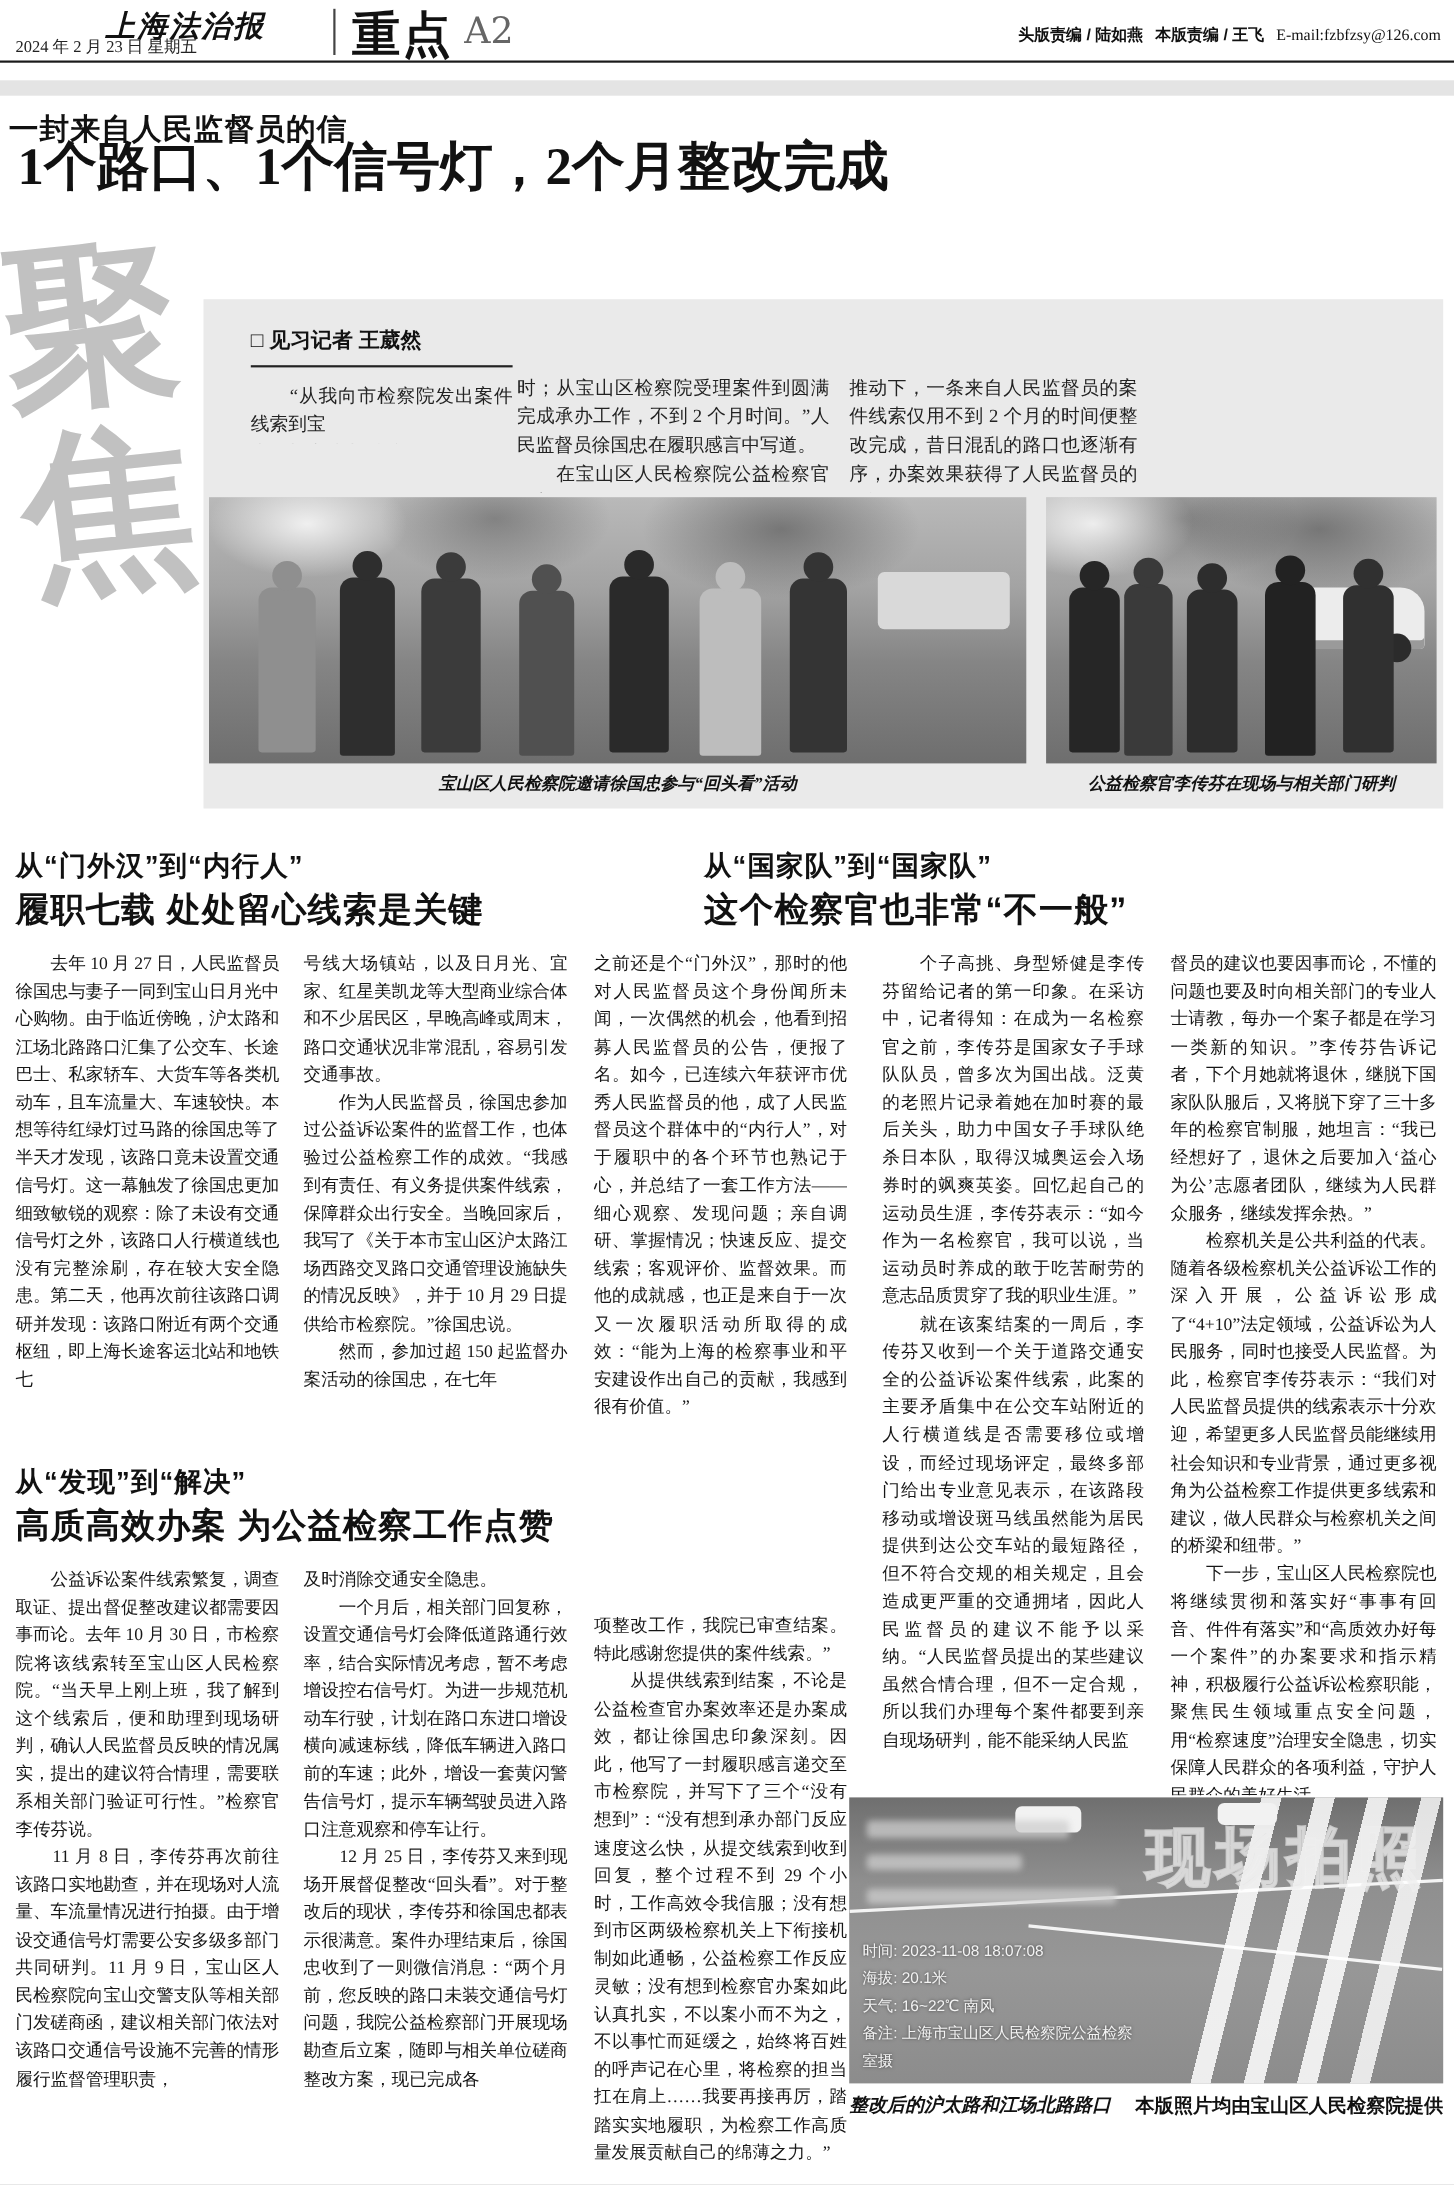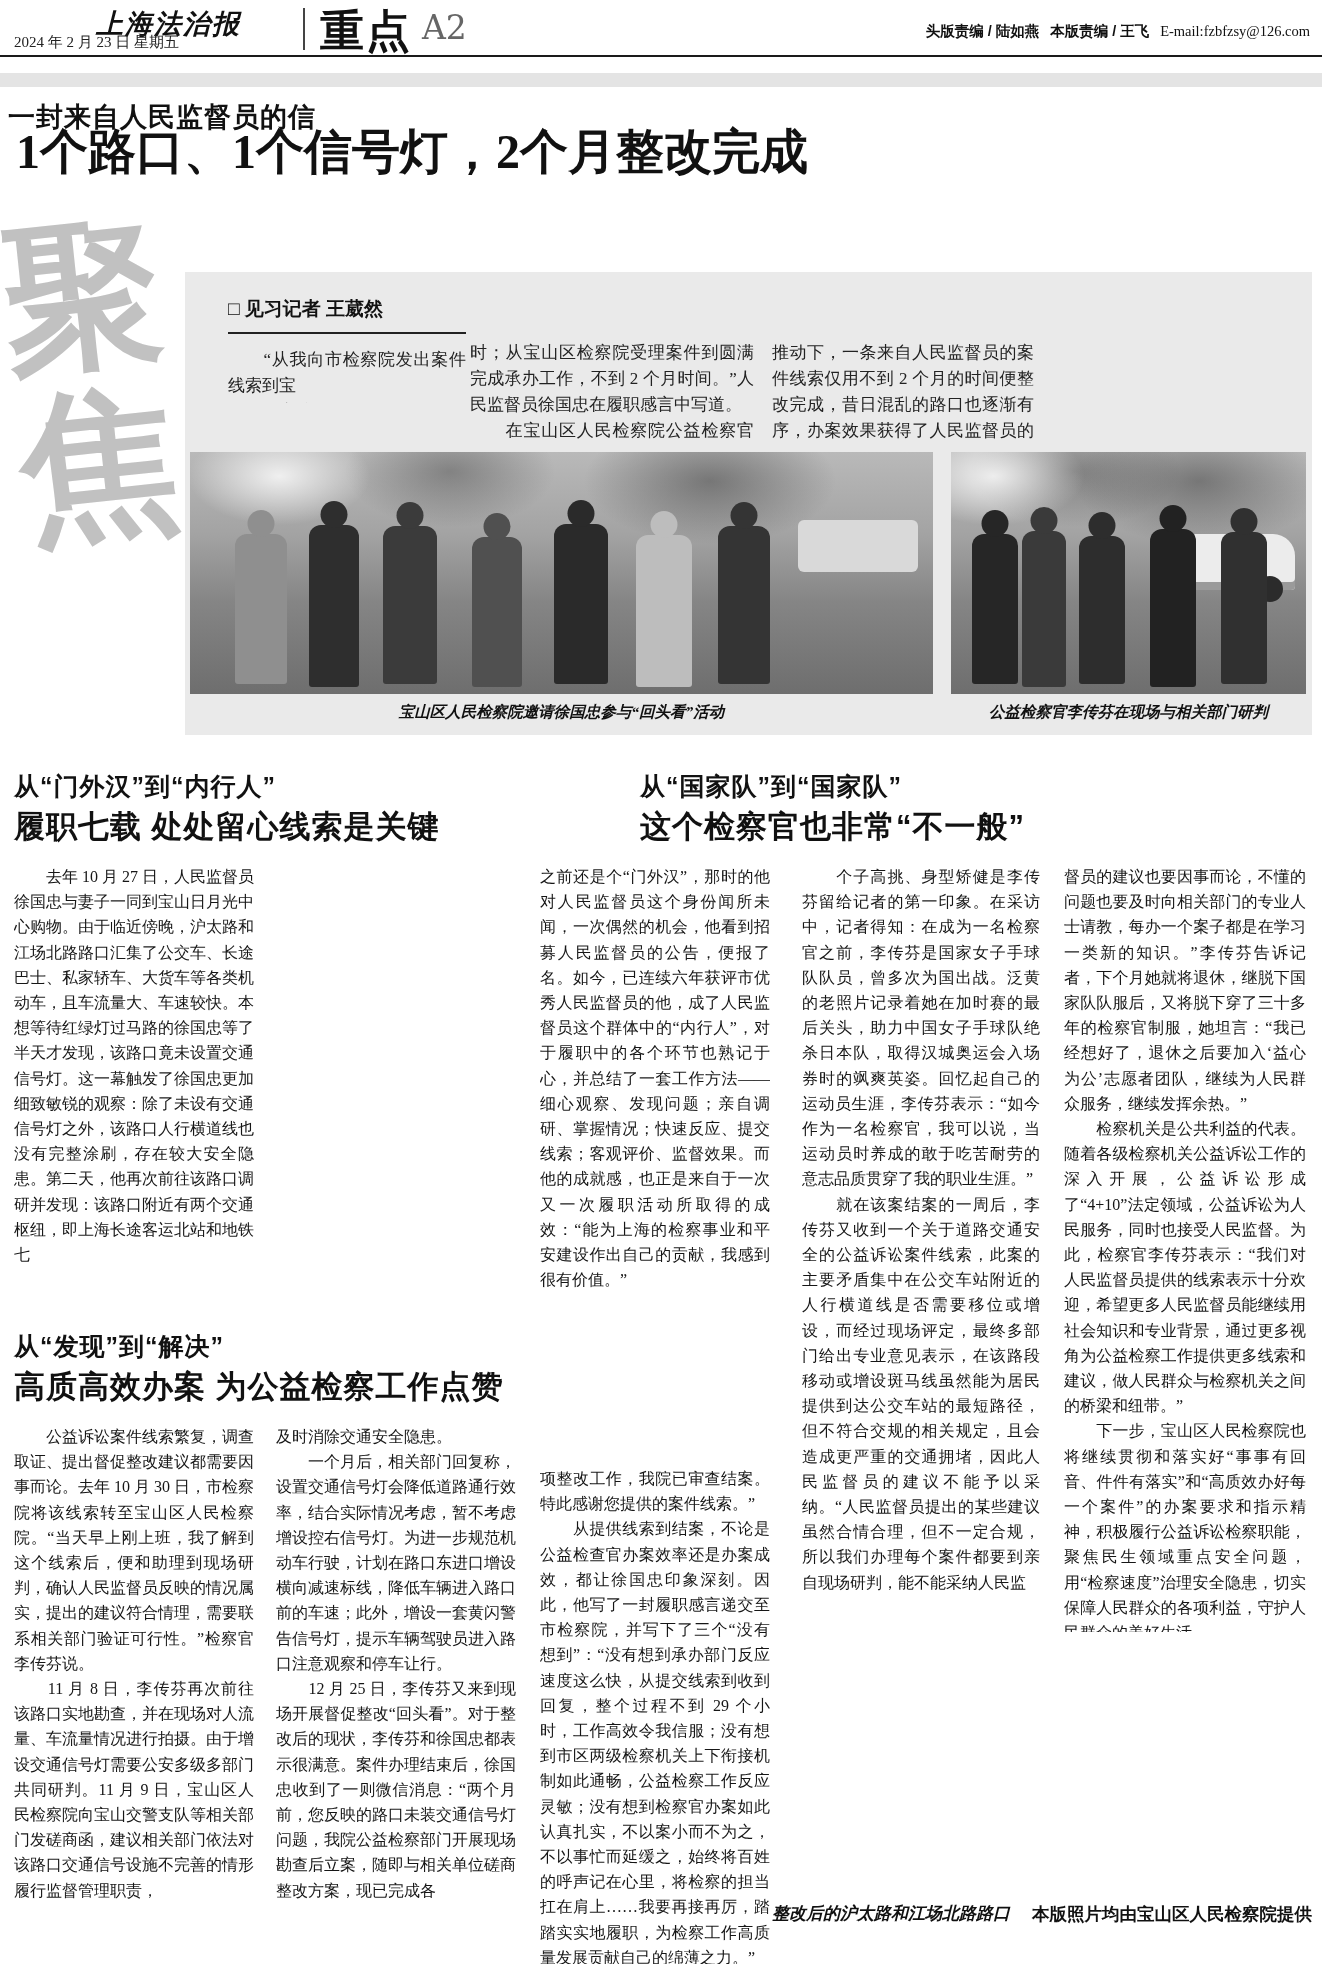--- a/index.html
+++ b/index.html
@@ -113,36 +113,54 @@
     <div class="person" style="left:36%;bottom:4%;width:46px;height:148px;background:#2d2d2d;"></div>
     <div class="person" style="left:56%;bottom:3%;width:46px;height:158px;background:#222222;"></div>
     <div class="person" style="left:76%;bottom:4%;width:46px;height:152px;background:#303030;"></div>
   </div>
   <div class="abs photo-caption" style="left:190px;top:702px;width:743px;">宝山区人民检察院邀请徐国忠参与“回头看”活动</div>
   <div class="abs photo-caption" style="left:951px;top:702px;width:355px;">公益检察官李传芬在现场与相关部门研判</div>
 
   <div class="abs sec-kicker" style="left:14px;top:770px;">从“门外汉”到“内行人”</div>
   <div class="abs sec-title" style="left:14px;top:806px;">履职七载  处处留心线索是关键</div>
   <div class="abs col" style="left:14px;top:864px;width:240px;height:438px;">　　去年 10 月 27 日，人民监督员徐国忠与妻子一同到宝山日月光中心购物。由于临近傍晚，沪太路和江场北路路口汇集了公交车、长途巴士、私家轿车、大货车等各类机动车，且车流量大、车速较快。本想等待红绿灯过马路的徐国忠等了半天才发现，该路口竟未设置交通信号灯。这一幕触发了徐国忠更加细致敏锐的观察：除了未设有交通信号灯之外，该路口人行横道线也没有完整涂刷，存在较大安全隐患。第二天，他再次前往该路口调研并发现：该路口附近有两个交通枢纽，即上海长途客运北站和地铁七</div>
+  <div class="abs col" style="left:276px;top:864px;width:240px;height:438px;">号线大场镇站，以及日月光、宜家、红星美凯龙等大型商业综合体和不少居民区，早晚高峰或周末，路口交通状况非常混乱，容易引发交通事故。
+　　作为人民监督员，徐国忠参加过公益诉讼案件的监督工作，也体验过公益检察工作的成效。“我感到有责任、有义务提供案件线索，保障群众出行安全。当晚回家后，我写了《关于本市宝山区沪太路江场西路交叉路口交通管理设施缺失的情况反映》，并于 10 月 29 日提供给市检察院。”徐国忠说。
+　　然而，参加过超 150 起监督办案活动的徐国忠，在七年</div>
   <div class="abs col" style="left:540px;top:864px;width:230px;height:438px;">之前还是个“门外汉”，那时的他对人民监督员这个身份闻所未闻，一次偶然的机会，他看到招募人民监督员的公告，便报了名。如今，已连续六年获评市优秀人民监督员的他，成了人民监督员这个群体中的“内行人”，对于履职中的各个环节也熟记于心，并总结了一套工作方法——细心观察、发现问题；亲自调研、掌握情况；快速反应、提交线索；客观评价、监督效果。而他的成就感，也正是来自于一次又一次履职活动所取得的成效：“能为上海的检察事业和平安建设作出自己的贡献，我感到很有价值。”</div>
 
   <div class="abs sec-kicker" style="left:640px;top:770px;">从“国家队”到“国家队”</div>
   <div class="abs col" style="left:802px;top:864px;width:238px;height:768px;">　　个子高挑、身型矫健是李传芬留给记者的第一印象。在采访中，记者得知：在成为一名检察官之前，李传芬是国家女子手球队队员，曾多次为国出战。泛黄的老照片记录着她在加时赛的最后关头，助力中国女子手球队绝杀日本队，取得汉城奥运会入场券时的飒爽英姿。回忆起自己的运动员生涯，李传芬表示：“如今作为一名检察官，我可以说，当运动员时养成的敢于吃苦耐劳的意志品质贯穿了我的职业生涯。”
 　　就在该案结案的一周后，李传芬又收到一个关于道路交通安全的公益诉讼案件线索，此案的主要矛盾集中在公交车站附近的人行横道线是否需要移位或增设，而经过现场评定，最终多部门给出专业意见表示，在该路段移动或增设斑马线虽然能为居民提供到达公交车站的最短路径，但不符合交规的相关规定，且会造成更严重的交通拥堵，因此人民监督员的建议不能予以采纳。“人民监督员提出的某些建议虽然合情合理，但不一定合规，所以我们办理每个案件都要到亲自现场研判，能不能采纳人民监</div>
   <div class="abs sec-title" style="left:640px;top:806px;">这个检察官也非常“不一般”</div>
   <div class="abs col" style="left:1064px;top:864px;width:242px;height:768px;">督员的建议也要因事而论，不懂的问题也要及时向相关部门的专业人士请教，每办一个案子都是在学习一类新的知识。”李传芬告诉记者，下个月她就将退休，继脱下国家队队服后，又将脱下穿了三十多年的检察官制服，她坦言：“我已经想好了，退休之后要加入‘益心为公’志愿者团队，继续为人民群众服务，继续发挥余热。”
 　　检察机关是公共利益的代表。随着各级检察机关公益诉讼工作的深入开展，公益诉讼形成了“4+10”法定领域，公益诉讼为人民服务，同时也接受人民监督。为此，检察官李传芬表示：“我们对人民监督员提供的线索表示十分欢迎，希望更多人民监督员能继续用社会知识和专业背景，通过更多视角为公益检察工作提供更多线索和建议，做人民群众与检察机关之间的桥梁和纽带。”
 　　下一步，宝山区人民检察院也将继续贯彻和落实好“事事有回音、件件有落实”和“高质效办好每一个案件”的办案要求和指示精神，积极履行公益诉讼检察职能，聚焦民生领域重点安全问题，用“检察速度”治理安全隐患，切实保障人民群众的各项利益，守护人民群众的美好生活。</div>
 
   <div class="abs sec-kicker" style="left:14px;top:1330px;">从“发现”到“解决”</div>
   <div class="abs sec-title" style="left:14px;top:1366px;">高质高效办案  为公益检察工作点赞</div>
   <div class="abs col" style="left:14px;top:1424px;width:240px;height:540px;">　　公益诉讼案件线索繁复，调查取证、提出督促整改建议都需要因事而论。去年 10 月 30 日，市检察院将该线索转至宝山区人民检察院。“当天早上刚上班，我了解到这个线索后，便和助理到现场研判，确认人民监督员反映的情况属实，提出的建议符合情理，需要联系相关部门验证可行性。”检察官李传芬说。
 　　11 月 8 日，李传芬再次前往该路口实地勘查，并在现场对人流量、车流量情况进行拍摄。由于增设交通信号灯需要公安多级多部门共同研判。11 月 9 日，宝山区人民检察院向宝山交警支队等相关部门发磋商函，建议相关部门依法对该路口交通信号设施不完善的情形履行监督管理职责，</div>
   <div class="abs col" style="left:276px;top:1424px;width:240px;height:540px;">及时消除交通安全隐患。
 　　一个月后，相关部门回复称，设置交通信号灯会降低道路通行效率，结合实际情况考虑，暂不考虑增设控右信号灯。为进一步规范机动车行驶，计划在路口东进口增设横向减速标线，降低车辆进入路口前的车速；此外，增设一套黄闪警告信号灯，提示车辆驾驶员进入路口注意观察和停车让行。
 　　12 月 25 日，李传芬又来到现场开展督促整改“回头看”。对于整改后的现状，李传芬和徐国忠都表示很满意。案件办理结束后，徐国忠收到了一则微信消息：“两个月前，您反映的路口未装交通信号灯问题，我院公益检察部门开展现场勘查后立案，随即与相关单位磋商整改方案，现已完成各</div>
   <div class="abs col" style="left:540px;top:1466px;width:230px;height:498px;">项整改工作，我院已审查结案。特此感谢您提供的案件线索。”
 　　从提供线索到结案，不论是公益检查官办案效率还是办案成效，都让徐国忠印象深刻。因此，他写了一封履职感言递交至市检察院，并写下了三个“没有想到”：“没有想到承办部门反应速度这么快，从提交线索到收到回复，整个过程不到 29 个小时，工作高效令我信服；没有想到市区两级检察机关上下衔接机制如此通畅，公益检察工作反应灵敏；没有想到检察官办案如此认真扎实，不以案小而不为之，不以事忙而延缓之，始终将百姓的呼声记在心里，将检察的担当扛在肩上……我要再接再厉，踏踏实实地履职，为检察工作高质量发展贡献自己的绵薄之力。”</div>
 
+  <div class="abs road" style="left:772px;top:1634px;width:540px;height:260px;">
+    <div class="roadline" style="left:0;top:34%;width:100%;height:3px;transform:rotate(-3deg);"></div>
+    <div class="roadline" style="left:30%;top:52%;width:70%;height:3px;transform:rotate(6deg);"></div>
+    <div class="veh" style="left:28%;top:3%;width:60px;height:24px;"></div>
+    <div class="veh" style="left:62%;top:2%;width:54px;height:20px;"></div>
+    <div class="blurbar" style="left:3%;top:8%;width:34%;height:16px;"></div>
+    <div class="blurbar" style="left:3%;top:20%;width:26%;height:14px;"></div>
+    <div class="blurbar" style="left:3%;top:32%;width:42%;height:14px;"></div>
+    <div class="watermark" style="right:14px;top:16px;">现场拍照</div>
+    <div class="meta" style="left:12px;bottom:8px;">时间: 2023-11-08 18:07:08
+海拔: 20.1米
+天气: 16~22℃ 南风
+备注: 上海市宝山区人民检察院公益检察
+室摄</div>
+  </div>
   <div class="abs bp-caption" style="left:772px;top:1902px;width:300px;">整改后的沪太路和江场北路路口</div>
   <div class="abs credit" style="right:10px;top:1902px;text-align:right;">本版照片均由宝山区人民检察院提供</div>
 
 </div>
 
 </body></html>

